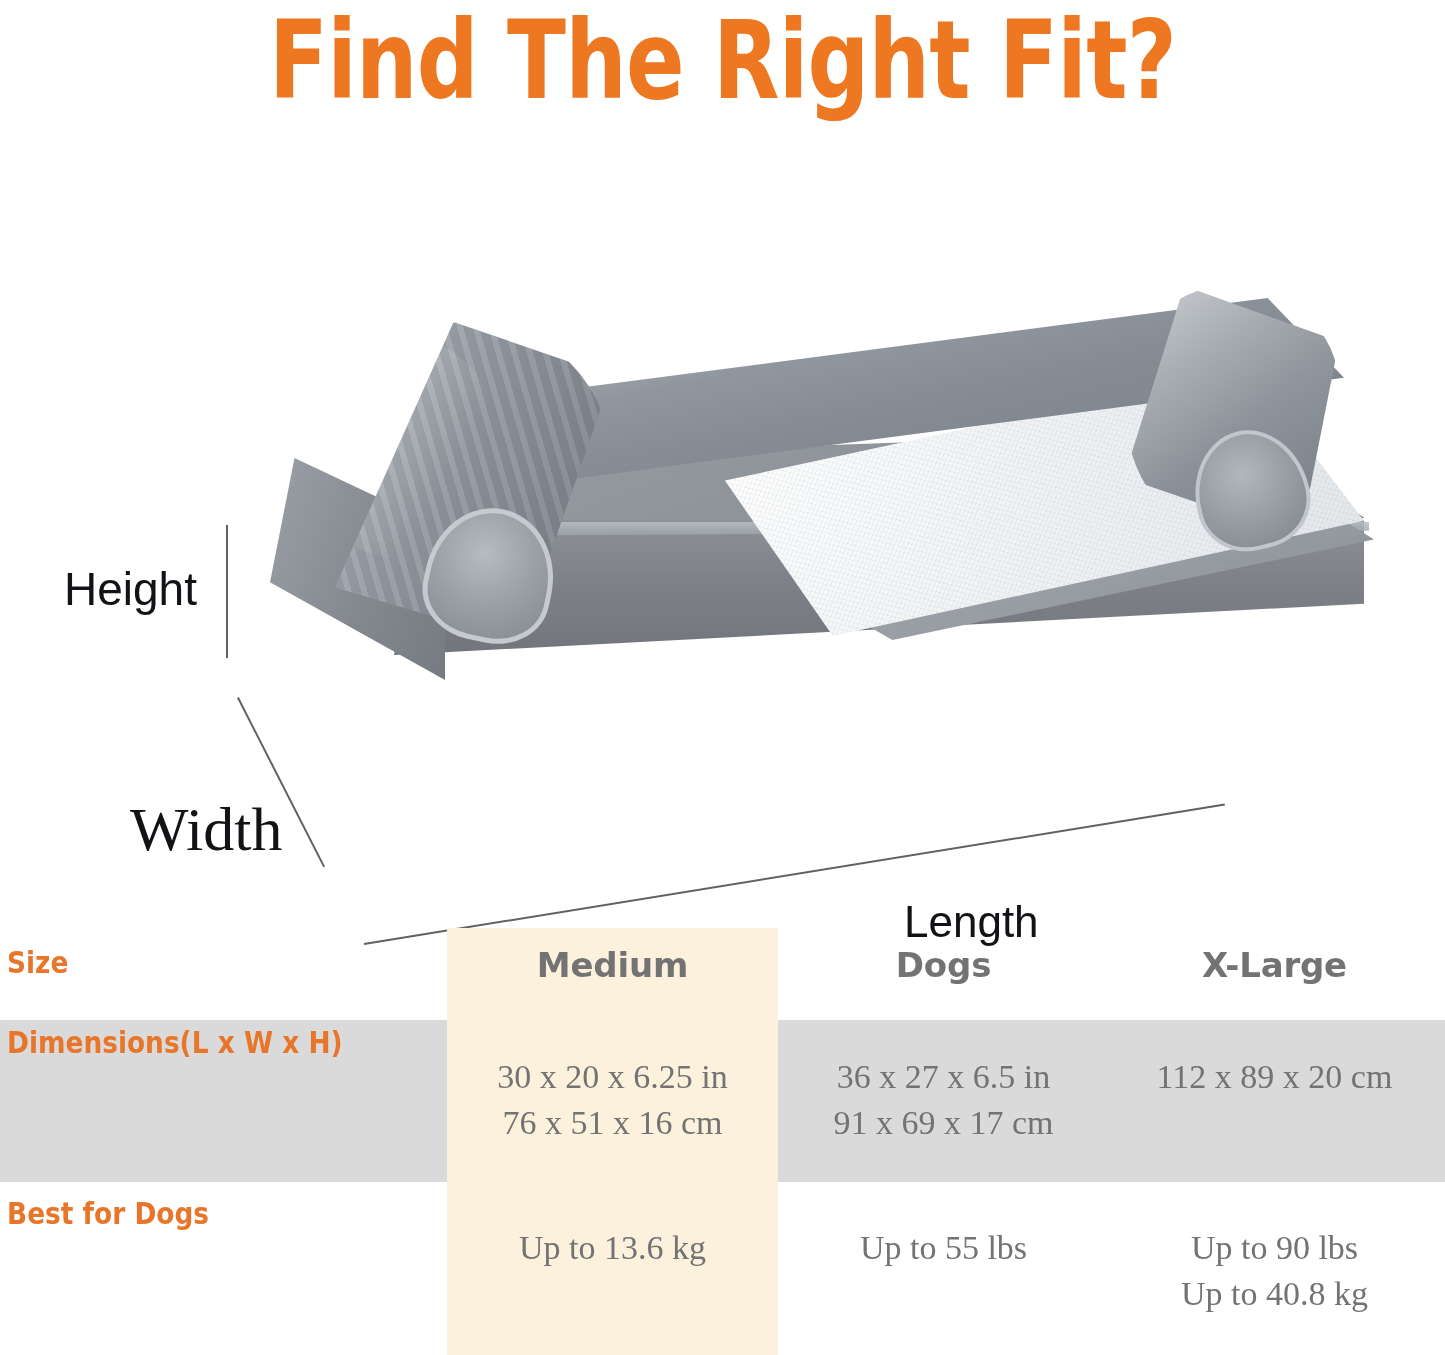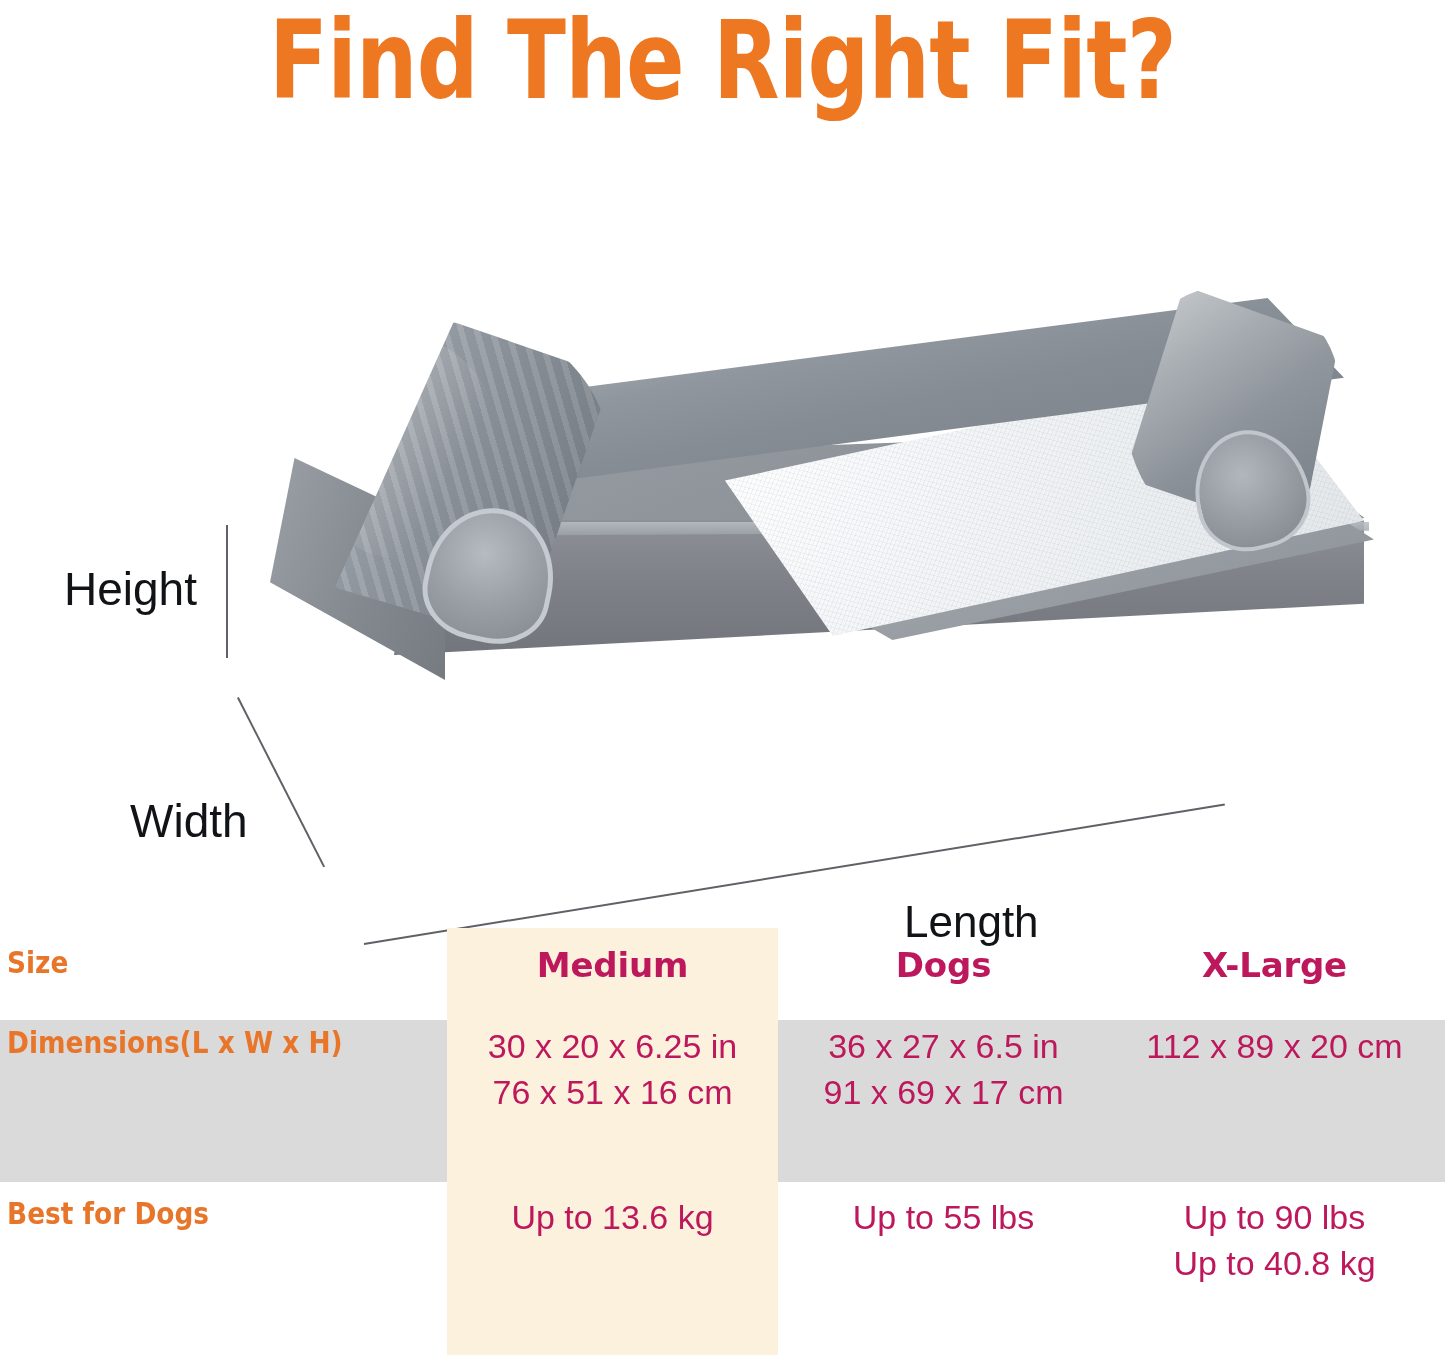--- a/index.html
+++ b/index.html
@@ -249,21 +249,21 @@
   }
 
   .dim-label {
     position: absolute;
     font-family: "Liberation Sans", sans-serif;
     font-weight: 400;
     color: #111317;
     white-space: nowrap;
   }
   #label-height { left: 60px;  top: 412px; font-size: 46px; }
-  #label-width  { left: 126px; top: 644px; font-size: 46px; }
+  #label-width  { left: 126px; top: 644px; font-size: 62px; font-family: Liberation Serif, serif; }
   #label-length { left: 900px; top: 747px; font-size: 44px; }
 
   
   #table {
     position: absolute;
     left: 0;
     top: 905px;
     width: 1445px;
     height: 450px;
   }
@@ -312,35 +312,36 @@
     line-height: 40px;
     color: #E8762A;
     transform: scaleX(0.88);
     transform-origin: left center;
     white-space: nowrap;
   }
   .cell {
     width: 331px;
     text-align: center;
     box-sizing: border-box;
-    color: #be185d;
+    color: #737373;
     white-space: nowrap;
   }
   .cell.head {
     font-family: "DejaVu Sans", sans-serif;
     font-weight: bold;
     font-size: 34px;
     line-height: 44px;
     letter-spacing: -0.2px;
   }
   .cell.val {
-    font-family: Liberation Sans, sans-serif;
+    font-family: Liberation Serif, serif;
     font-weight: 400;
     font-size: 34px;
     line-height: 46px;
+    margin-top: 31px;
   }
   .cell .line { display: block; }
 </style>
 </head>
 <body>
 
 <div id="title">Find The Right Fit?</div>
 
 <div id="stage">
 

